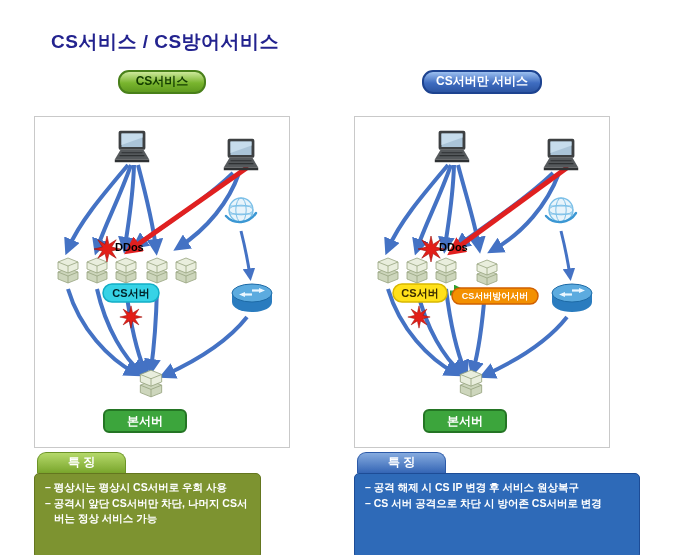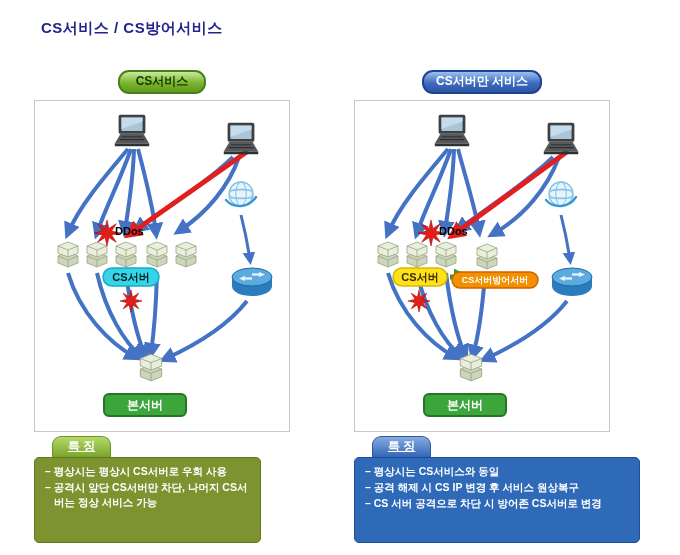--- a/index.html
+++ b/index.html
@@ -3,22 +3,22 @@
 <meta charset="utf-8">
 <style>
   * { box-sizing: border-box; }
   html, body { margin: 0; padding: 0; }
   body {
     width: 680px; height: 555px; position: relative; background: #fff;
     font-family: "Liberation Sans", "DejaVu Sans", sans-serif;
     overflow: hidden;
   }
   .page-title {
-    position: absolute; left: 35px; top: 13px; margin: 6px;
-    font-size: 15px; font-weight: bold; letter-spacing: .5px;
+    position: absolute; left: 35px; top: 13px; margin: 16px;
+    font-size: 19px; font-weight: bold; letter-spacing: .5px;
     color: var(--c-title, #23238f);
   }
   .col { position: absolute; top: 70px; }
   .col-left  { left: 34px;  width: 227px; }
   .col-right { left: 354px; width: 286px; }
   .hdr-row { width: 256px; text-align: center; height: 24px; }
   .hdr-btn {
     display: inline-block; min-width: 88px; padding: 2px 12px 3px;
     font-size: 12px; font-weight: bold; border-radius: 11px; line-height: 15px;
   }
@@ -26,30 +26,30 @@
     color: #123b00;
     background: linear-gradient(#cde89b, #79b52e 55%, #5f9a1f);
     border: 2px solid #49801a;
   }
   .hdr-btn.blue {
     color: #fff;
     background: linear-gradient(#9cc0f0, #3e6cc0 55%, #2c55a2);
     border: 2px solid #1d4390;
   }
   .diagram-box {
-    width: 256px; height: 332px; margin-top: 6px;
+    width: 256px; height: 332px; margin-top: 22px;
     border: 1px solid #c9c9c9; background: #fff;
   }
   svg.diagram { display: block; width: 254px; height: 330px; }
 
   .features { margin-top: 4px; }
   .f-tab {
-    display: inline-block; margin-left: 18px; padding: 2px 15px 3px;
+    display: inline-block; margin-left: 3px; padding: 2px 30px 3px;
     color: #fff; font-size: 12px; font-weight: bold;
-    border-radius: 9px 9px 0 0; line-height: 15px; text-decoration: underline;
+    border-radius: 9px 9px 0 0; line-height: 15px;
   }
   .f-tab.green { background: linear-gradient(#b5d96a, #79a52c); border: 1px solid #6c9427; border-bottom: none; }
   .f-tab.blue  { background: linear-gradient(#86abdf, #3465b5); border: 1px solid #2c5aa8; border-bottom: none; }
   .f-box {
     border-radius: 5px; padding: 6px 10px; min-height: 86px;
     color: #fff; font-size: 10.5px; line-height: 1.42; font-weight: bold;
   }
   .f-box.olive { background: var(--c-olive, #7d9330); border: 1px solid #64761f; }
   .f-box.blue  { background: var(--c-fblue, #2e6ab8); border: 1px solid #1d4c96; }
   .f-box ul { margin: 0; padding: 0; list-style: none; }
@@ -240,19 +240,18 @@
       <use href="#icon-server" x="103" y="250" width="26" height="32"></use>
       <rect class="badge-mgreen" x="69" y="293" width="82" height="22" rx="5"></rect>
       <text class="svg-label badge-text-white" x="110" y="308">본서버</text>
     </svg>
   </div>
 
   <div class="features">
     <span class="f-tab blue">특 징</span>
     <div class="f-box blue">
       <ul>
-        <li>– 평상시는 CS서비스와 동일</li>
         <li>– 공격 해제 시 CS IP 변경 후 서비스 원상복구</li>
         <li>– CS 서버 공격으로 차단 시 방어존 CS서버로 변경</li>
       </ul>
     </div>
   </div>
 </div>
 
 </body></html>

